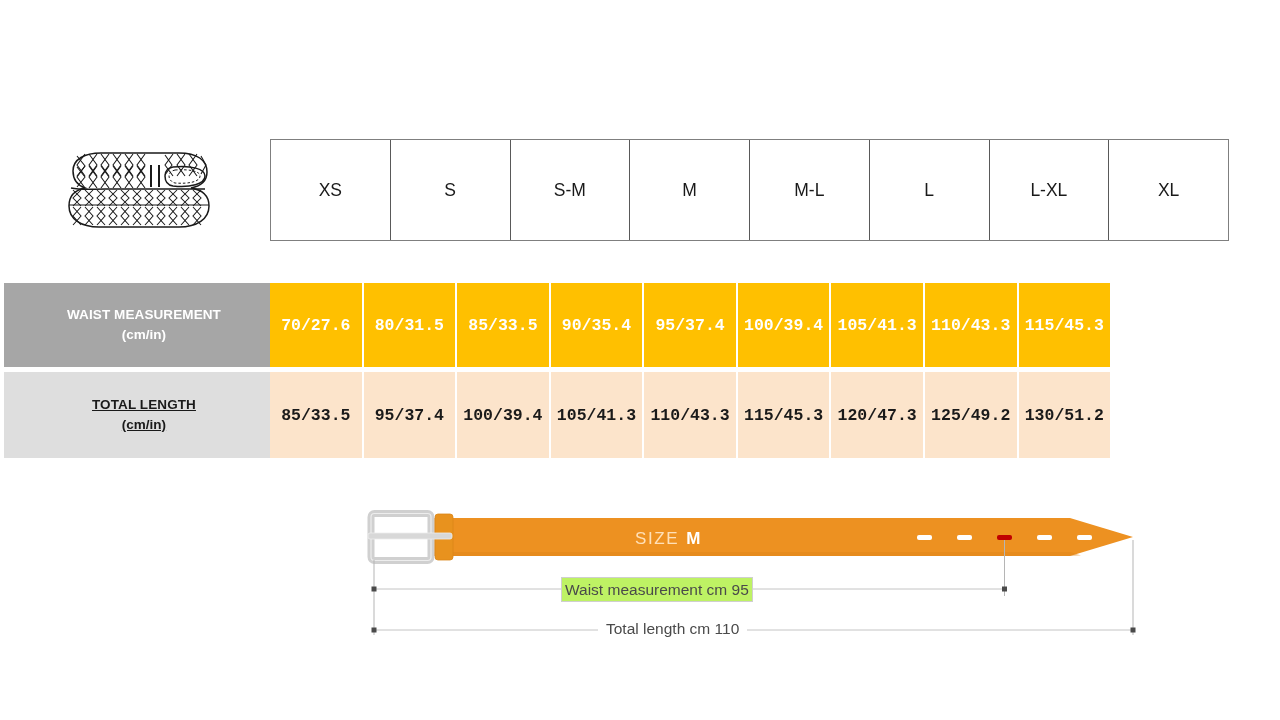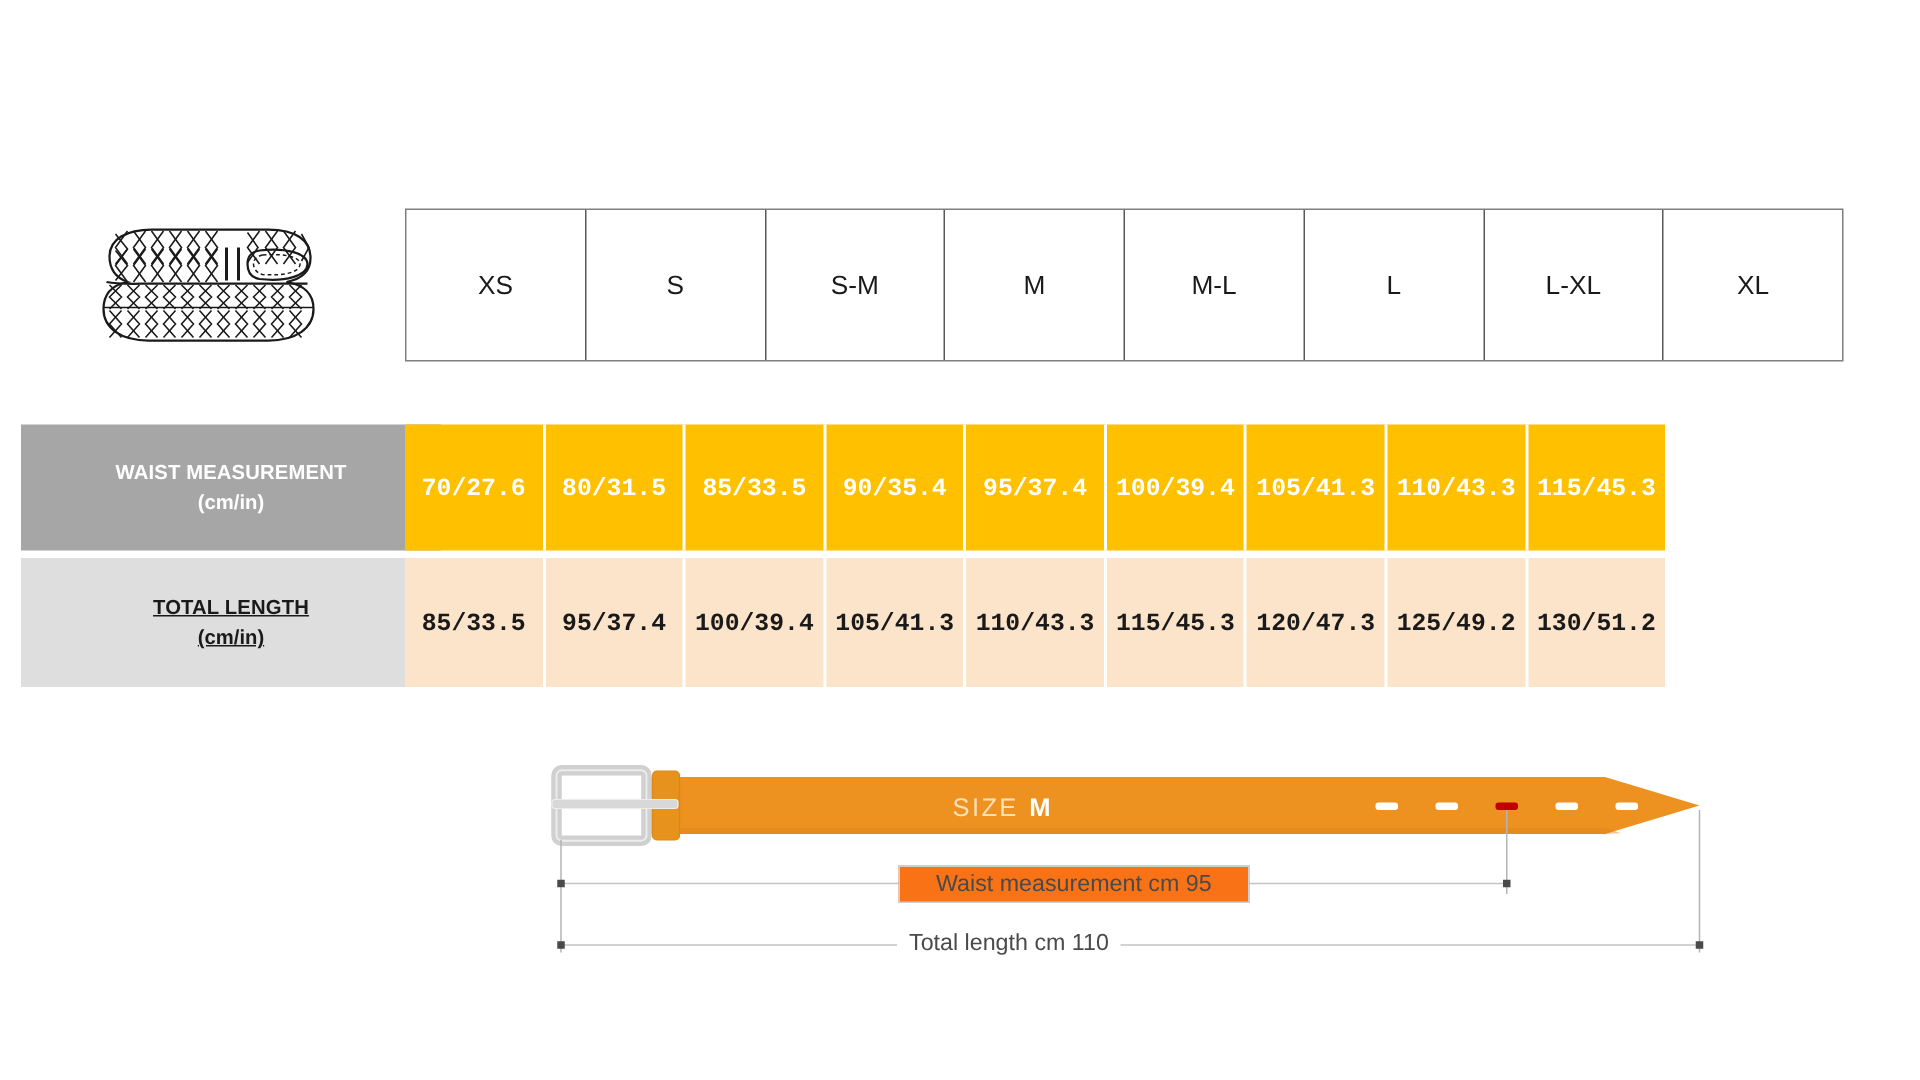--- a/index.html
+++ b/index.html
@@ -21,21 +21,21 @@
   #size-header .hcell{
     flex:1 1 0;display:flex;align-items:center;justify-content:center;
     border-right:1.5px solid #595959;font-size:17.5px;color:#1a1a1a;
     box-sizing:border-box;
   }
   #size-header .hcell:last-child{border-right:none;}
 
   
   .data-row{position:absolute;left:0;width:1280px;display:block;}
   .row-label{
-    position:absolute;left:14px;width:280px;height:100%;
+    position:absolute;left:4px;width:280px;height:100%;
     display:flex;flex-direction:column;align-items:center;justify-content:center;
     box-sizing:border-box;text-align:center;line-height:1.45;
   }
   .row-label .l1{font-weight:bold;font-size:13.5px;letter-spacing:.1px;}
   .row-label .l2{font-weight:bold;font-size:13.5px;}
   .cells{
     position:absolute;left:270px;width:840px;height:100%;
     display:flex;box-sizing:border-box;font-family:Liberation Mono, monospace;
   }
   .cells .dcell{
@@ -59,23 +59,23 @@
   #belt-diagram{position:absolute;left:355px;top:500px;width:800px;height:150px;}
   #size-label{
     position:absolute;left:624px;top:529px;
     font-size:17px;letter-spacing:1.6px;color:#ffe0b8;pointer-events:none;margin-left:11px;
   }
   #size-label .sz-val{color:#ffffff;font-weight:bold;letter-spacing:0;margin-left:7px;font-size:17px;}
 
   #waist-dim-label{
     position:absolute;left:561px;top:577px;height:25px;
     display:flex;align-items:center;justify-content:center;
-    padding:0 24px;box-sizing:border-box;
-    border:1px solid #cfcfcf;background:#f97316;
-    font-size:15.5px;color:#4a4a4a;white-space:nowrap;margin-left:38px;
+    padding:0 3px;box-sizing:border-box;
+    border:1px solid #cfcfcf;background:#bef264;
+    font-size:15.5px;color:#4a4a4a;white-space:nowrap;
   }
   #length-dim-label{
     position:absolute;left:598px;top:618px;height:22px;
     display:flex;align-items:center;padding:0 8px;box-sizing:border-box;
     background:#ffffff;font-size:15.5px;color:#4a4a4a;white-space:nowrap;
   }
 </style>
 </head>
 <body>
 

